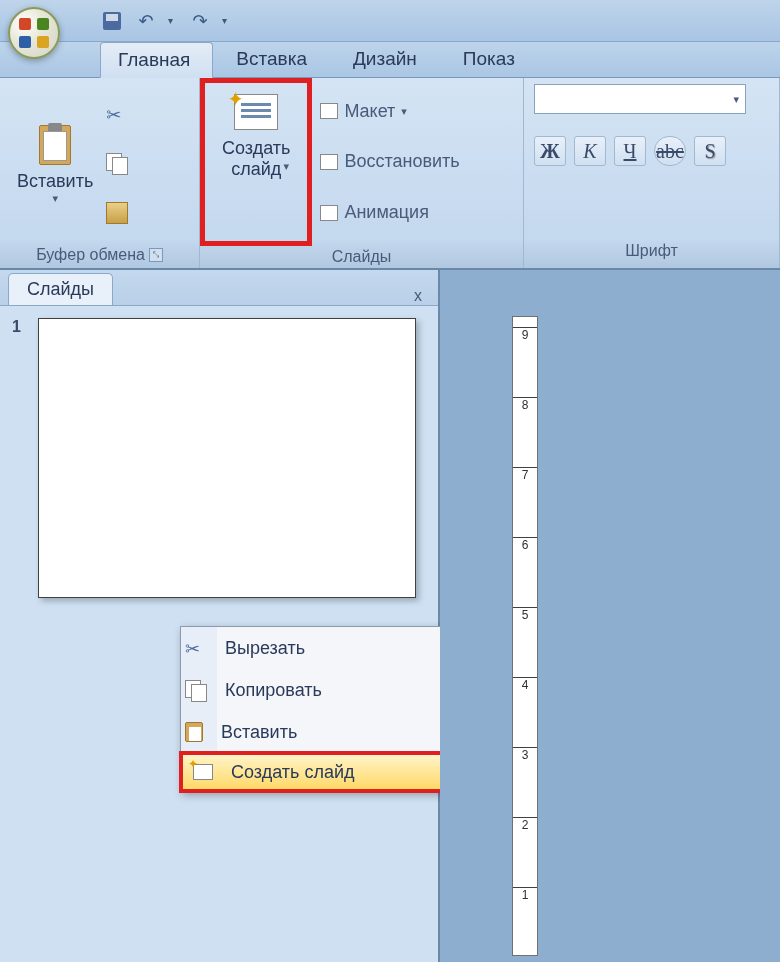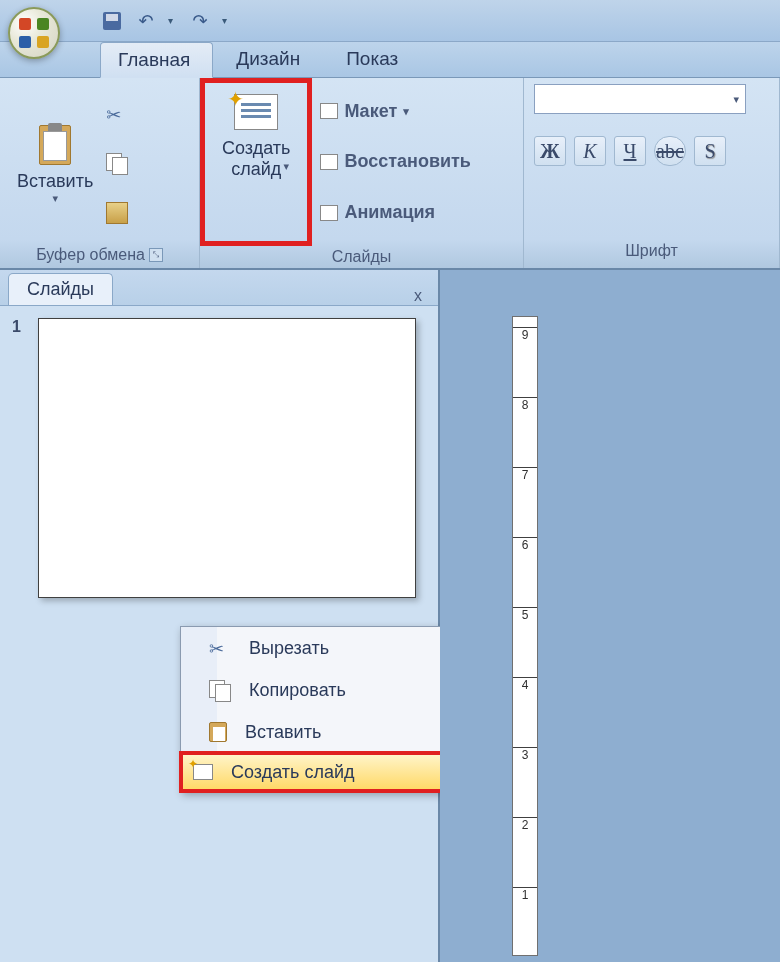--- a/index.html
+++ b/index.html
@@ -41,21 +41,21 @@
     
     .small-col { display: flex; flex-direction: column; justify-content: space-around; padding: 6px 4px; }
     .small-icon { width: 22px; height: 22px; }
     
     .highlight-red { border: 5px solid #e02020; }
     
     .slide-icon { width: 44px; height: 36px; background: #fff; border: 1px solid #888; position: relative; margin-bottom: 8px; }
     .slide-icon::before { content: ''; position: absolute; top: 8px; left: 6px; right: 6px; height: 3px; background: #6a8ab0; box-shadow: 0 6px 0 #6a8ab0, 0 12px 0 #6a8ab0; }
     .slide-sparkle { position: absolute; top: -8px; left: -8px; color: #e0a000; font-size: 20px; }
     
-    .slides-options { display: flex; flex-direction: column; justify-content: space-around; padding: 8px 8px; font-size: 18px; color: #4a5a7a; font-weight: bold; }
+    .slides-options { display: flex; flex-direction: column; justify-content: space-around; padding: 8px 8px; font-size: 18px; color: #4a5a7a; }
     .slides-opt { display: flex; align-items: center; gap: 6px; }
     .mini-icon { width: 18px; height: 16px; background: #fff; border: 1px solid #888; }
     .dropdown-arrow { font-size: 11px; color: #4a5a7a; }
     
     .font-group { padding: 6px 10px; flex: 1; }
     .font-select { width: 212px; height: 30px; background: #fff; border: 1px solid #8aa0c0; display: flex; align-items: center; justify-content: flex-end; padding: 0 6px; }
     .font-btns { display: flex; gap: 8px; margin-top: 22px; }
     .font-btn { width: 32px; height: 30px; border: 1px solid #a0b8d0; background: linear-gradient(#e8f0fa, #d0e0f0); border-radius: 3px; font-family: 'Times New Roman', serif; font-size: 20px; display: flex; align-items: center; justify-content: center; color: #3a4a6a; }
     .bold { font-weight: bold; }
     .italic { font-style: italic; }
@@ -69,21 +69,21 @@
     .panel-tab { padding: 5px 18px; font-size: 18px; color: #2a3a5a; border: 1px solid #8aa8c8; border-top-left-radius: 5px; border-top-right-radius: 5px; background: #d8e6f4; margin-right: 2px; border-bottom: none; }
     .panel-tab.active { background: #e8f0fa; }
     .panel-close { margin-left: auto; padding: 0 8px; font-size: 16px; color: #4a5a7a; }
     
     .slide-thumb-area { padding: 12px; }
     .slide-number { font-size: 16px; font-weight: bold; color: #3a4a6a; float: left; }
     .slide-thumb { width: 378px; height: 280px; background: #fff; border: 1px solid #404040; margin-left: 26px; box-shadow: 3px 3px 6px rgba(0,0,0,0.25); }
     
     
     .context-menu { position: absolute; left: 180px; top: 356px; width: 294px; background: linear-gradient(90deg, #e8eef8 0, #e8eef8 36px, #f4f6fa 36px); border: 1px solid #8a9ab0; box-shadow: 2px 3px 8px rgba(0,0,0,0.3); }
-    .ctx-item { height: 42px; display: flex; align-items: center; padding: 0 28px; font-size: 18px; color: #2a3a5a; }
+    .ctx-item { height: 42px; display: flex; align-items: center; padding: 0 4px; font-size: 18px; color: #2a3a5a; }
     .ctx-icon { width: 22px; height: 20px; margin-right: 18px; }
     .ctx-item.highlighted { background: linear-gradient(#fff4c8, #ffd968); border: 4px solid #e02020; margin: -2px; padding: 0 10px; }
     
     .scissors-icon::before { content: '✂'; color: #4a6a9a; font-size: 18px; }
     .copy-icon { position: relative; }
     .copy-icon::before { content: ''; position: absolute; width: 14px; height: 16px; background: #fff; border: 1px solid #888; top: 0; left: 0; }
     .copy-icon::after { content: ''; position: absolute; width: 14px; height: 16px; background: #fff; border: 1px solid #888; top: 4px; left: 6px; }
     .paste-icon { width: 18px; height: 20px; background: #d4a85a; border: 1px solid #a07830; border-radius: 2px; position: relative; }
     .paste-icon::after { content: ''; position: absolute; width: 12px; height: 14px; background: #fff; top: 4px; left: 3px; }
     .newslide-icon { width: 20px; height: 16px; background: #fff; border: 1px solid #888; position: relative; }
@@ -116,20 +116,21 @@
       </div>
     <div class="qat-btn undo-arrow">↶</div>
     <div class="qat-dropdown">▾</div>
     <div class="qat-btn redo-arrow">↷</div>
     <div class="qat-dropdown">▾</div>
   </div>
 </div>
 
 <div class="tabs-row">
   <div class="tab active">Главная</div>
+  <div class="tab">Вставка</div>
   <div class="tab">Дизайн</div>
   <div class="tab">Показ</div>
 </div>
 
 <div class="ribbon">
 
   <div class="ribbon-group" style="width:200px">
     <div class="group-content">
       <div class="big-btn">
         <div class="big-icon clipboard-icon">

